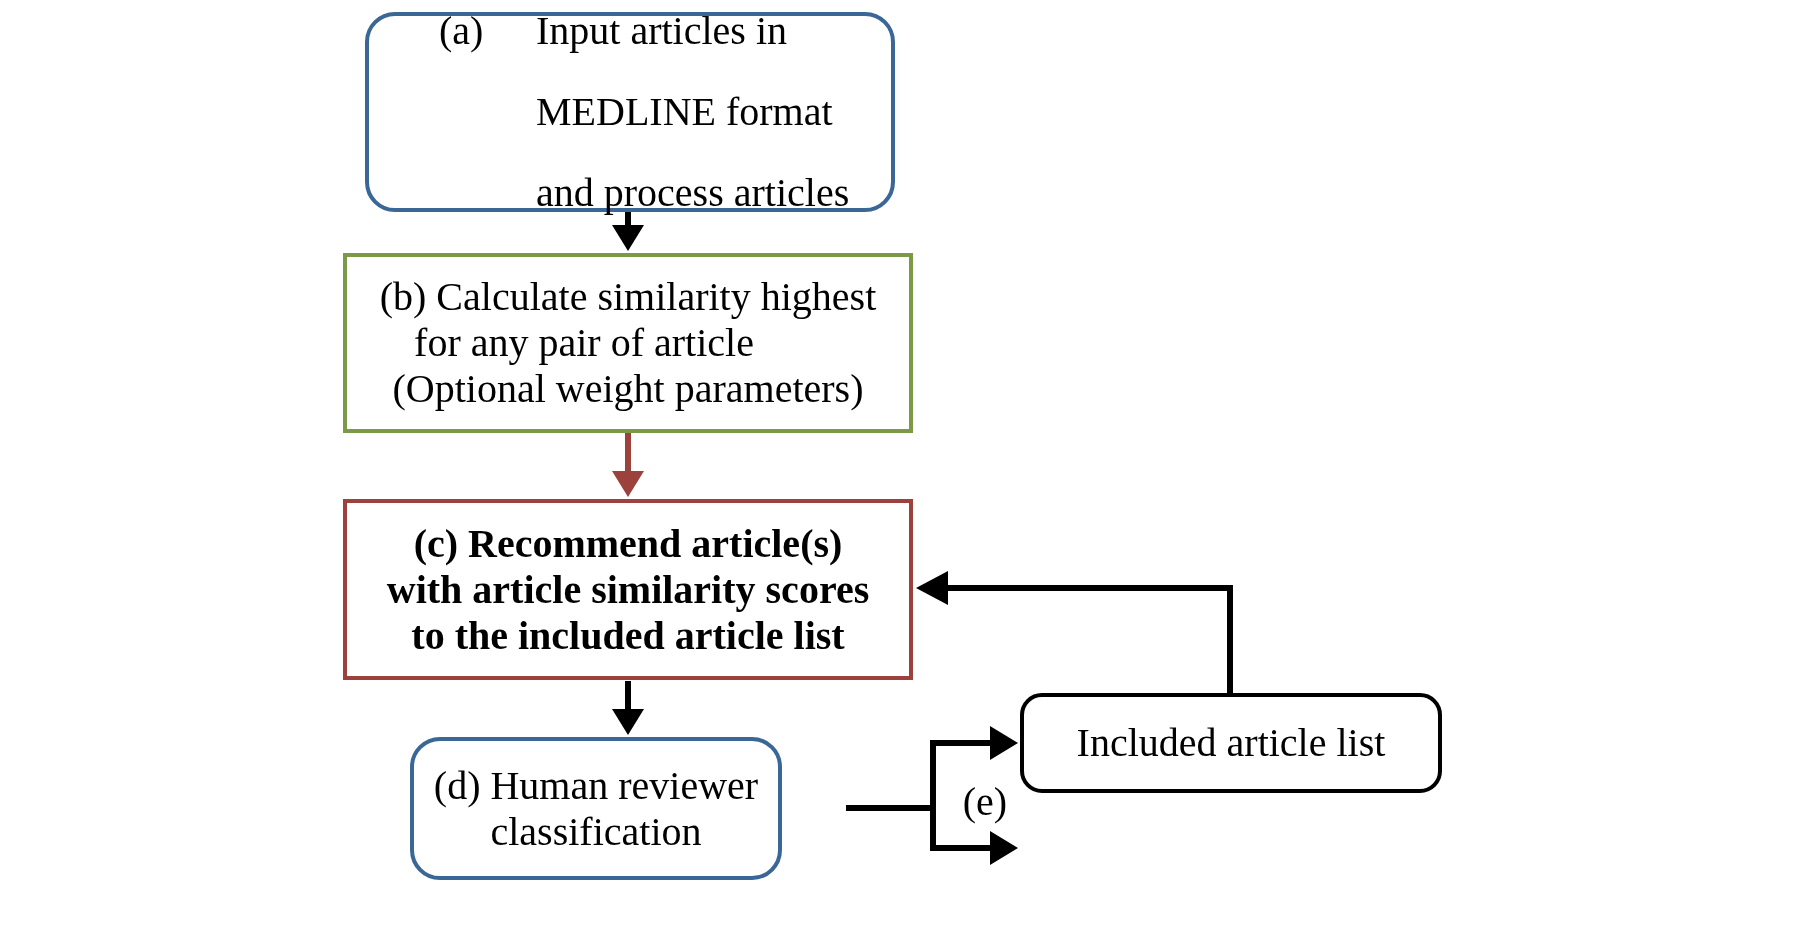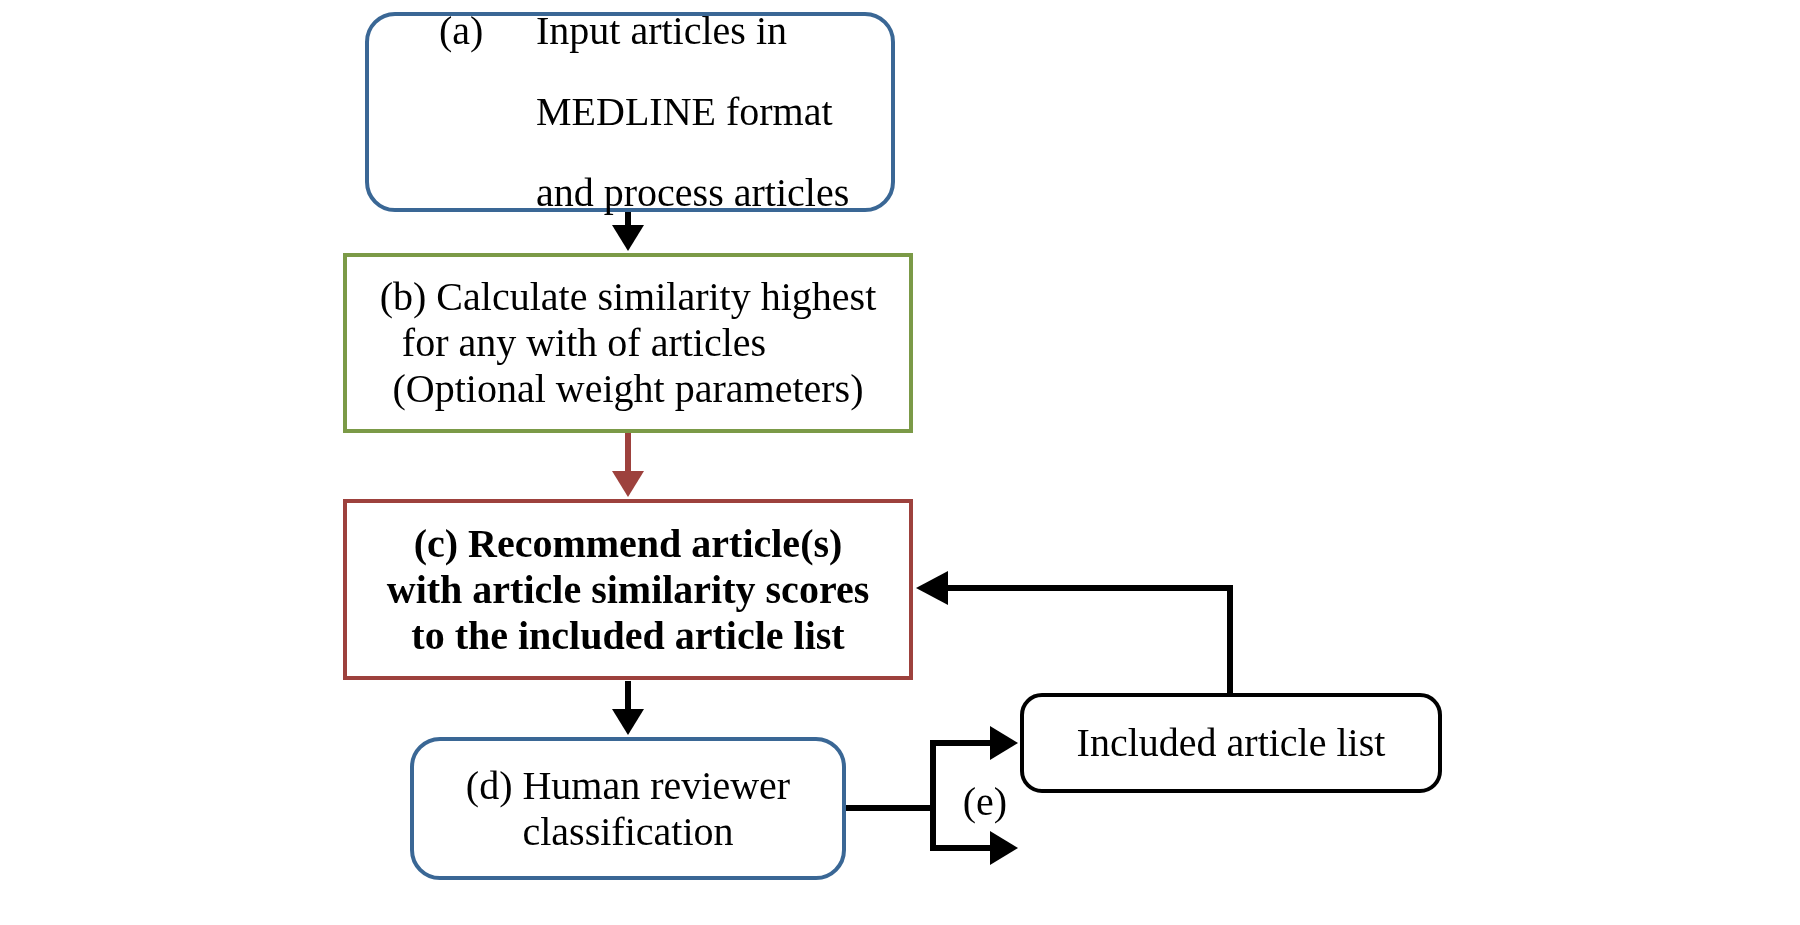--- a/index.html
+++ b/index.html
@@ -30,21 +30,21 @@
     left:343px; top:253px; width:570px; height:180px;
     border:4px solid #7b9a47; text-align:center;
   }
   .b-shift { position:relative; left:-44px; }
 
   .box-c {
     left:343px; top:499px; width:570px; height:181px;
     border:4px solid #9d413d; text-align:center;font-weight:bold;
   }
   .box-d {
-    left:410px; top:737px; width:436px; height:143px;
+    left:410px; top:737px; width:372px; height:143px;
     border:4px solid #3a6795; border-radius:30px; text-align:center;
   }
   .box-list {
     left:1020px; width:422px; height:100px;
     border:4px solid #000000; border-radius:22px; text-align:center;
   }
   .box-included { top:693px; }
   .box-excluded { top:798px; height:102px; }
 
   .e-label {
@@ -82,21 +82,21 @@
   </svg>
 
   <div class="node box-a">
     <div><span class="a-id">(a)</span><span>Input articles in</span></div>
     <div class="a-rest">MEDLINE format</div>
     <div class="a-rest">and process articles</div>
   </div>
 
   <div class="node box-b">
     <div>(b) Calculate similarity highest</div>
-    <div class="b-shift">for any with of articles</div>
+    <div class="b-shift">for any pair of article</div>
     <div>(Optional weight parameters)</div>
   </div>
 
   <div class="node box-c">
     <div>(c) Recommend article(s)</div>
     <div>with article similarity scores</div>
     <div>to the included article list</div>
   </div>
 
   <div class="node box-d">

